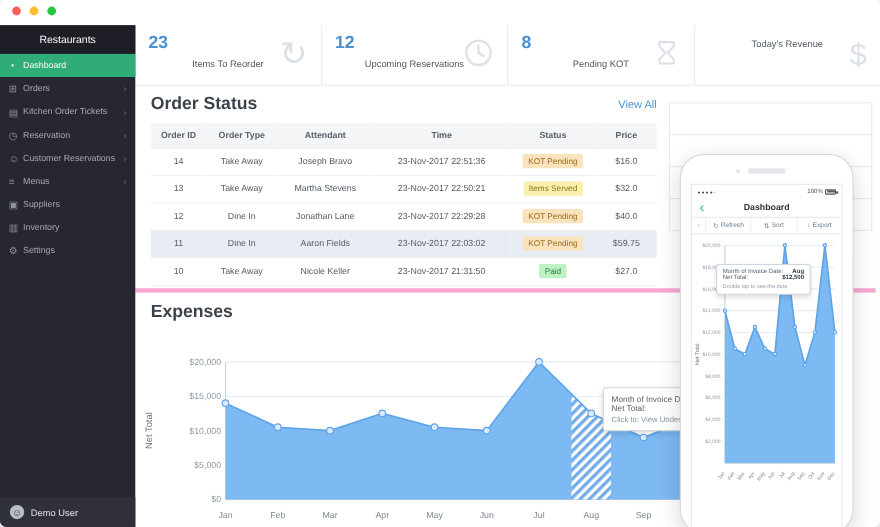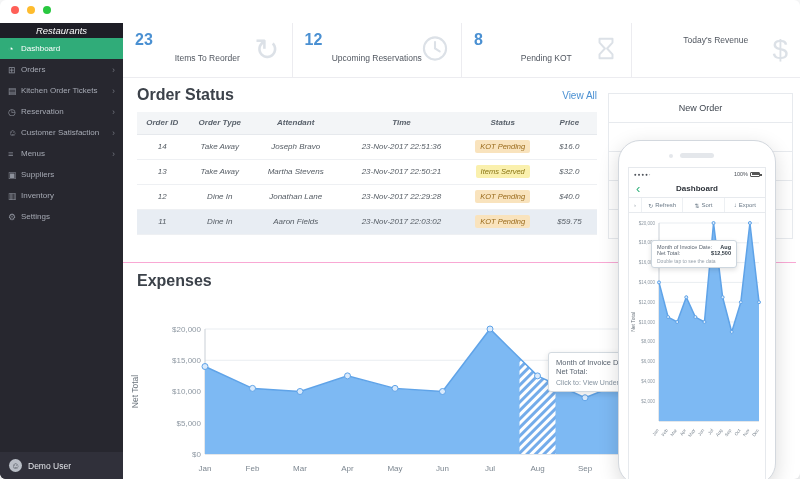--- a/index.html
+++ b/index.html
@@ -8,22 +8,22 @@
   .window { position:absolute; inset:0; background:#fff; border-radius:6px;
             box-shadow:0 6px 24px rgba(40,50,60,.28); overflow:hidden; }
 
   
   .traffic-lights { position:absolute; top:6px; left:11px; display:flex; gap:8px; z-index:30; }
   .tl { width:8px; height:8px; border-radius:50%; display:inline-block; }
   .tl.red{background:#ff5f57} .tl.yellow{background:#febc2e} .tl.green{background:#28c840}
 
   
   .sidebar { position:absolute; left:0; top:23px; bottom:0; width:123px; background:#27272f; z-index:2; }
-  .sidebar-title { height:15px; background:#1e1e26; color:#fff; font-size:9.5px;
-                   display:flex; align-items:center; justify-content:center;font-style:italic; }
+  .sidebar-title { height:26px; background:#1e1e26; color:#fff; font-size:9.5px;
+                   display:flex; align-items:center; justify-content:center; }
   .side-item { height:21px; display:flex; align-items:center; padding:0 8px; font-size:8px;
                color:#a6aab4; cursor:pointer; }
   .side-item .icn { width:13px; font-size:9px; color:#8e929c; }
   .side-item .lbl { flex:1; white-space:nowrap; overflow:hidden; }
   .side-item .chev { color:#6e727c; font-size:9px; }
   .side-item.active { background:#30ac79; color:#fff; }
   .side-item.active .icn { color:#fff; }
   .sidebar-user { position:absolute; bottom:0; left:0; right:0; height:27px; display:flex;
                   align-items:center; gap:6px; padding:0 9px; background:#30303a;
                   color:#e3e5ea; font-size:8.5px; cursor:pointer; }
@@ -39,21 +39,21 @@
   .stat-label { font-size:8.5px; color:#515760; margin-top:4px;text-align:center; }
   .stat-icon  { position:absolute; right:12px; top:50%; transform:translateY(-50%);
                 color:#dce1e7; line-height:1; }
   .stat-icon .gi { color:#dce1e7; }
 
   
   .order-status { position:absolute; left:137px; top:86px; width:460px; }
   .section-header { display:flex; justify-content:space-between; align-items:center; }
   h2.sec { font-size:16px; color:#3c424a; font-weight:700; }
   .view-all { font-size:10px; color:#4a90d2; cursor:pointer; text-decoration:none; }
-  .orders-table { width:100%; border-collapse:collapse; margin-top:8px; background:#fff;font-style:italic; }
+  .orders-table { width:100%; border-collapse:collapse; margin-top:8px; background:#fff; }
   .orders-table th { background:#f3f5f7; font-size:8px; color:#59616b; font-weight:700;
                      height:22px; border-bottom:1px solid #e6e9ed; text-align:center; }
   .orders-table td { font-size:8px; color:#555c64; height:25px; text-align:center;
                      border-bottom:1px solid #eef0f3; }
   .orders-table tr.hl td { background:#e8edf3; }
   .orders-table th:nth-child(1),.orders-table td:nth-child(1){width:11%}
   .orders-table th:nth-child(2),.orders-table td:nth-child(2){width:14%}
   .orders-table th:nth-child(3),.orders-table td:nth-child(3){width:19%}
   .orders-table th:nth-child(4),.orders-table td:nth-child(4){width:27%}
   .orders-table th:nth-child(5),.orders-table td:nth-child(5){width:17%}
@@ -61,21 +61,21 @@
   .badge { display:inline-block; font-size:7.5px; padding:2px 5px; border-radius:2px; }
 
   
   .quick-links { position:absolute; left:608px; top:86px; width:185px; }
   .ql-list { margin-top:7px; border:1px solid #e7eaee; border-bottom:none; background:#fff; }
   .ql-item { height:29px; border-bottom:1px solid #e7eaee; display:flex; align-items:center;
              justify-content:center; font-size:9px; color:#3f4650; cursor:pointer; }
 
   
   .expenses { position:absolute; left:123px; top:262px; right:4px;
-              border-top:1px solid #f9a8d4; padding:9px 0 0 14px; }
+              border-top:4px solid #f9a8d4; padding:9px 0 0 14px; }
   #expenses-chart { position:absolute; left:120px; top:316px; }
   #expenses-chart text, #phone-chart text { font-family:"Liberation Sans",sans-serif; }
 
   
   .tt-row { display:flex; justify-content:space-between; gap:4px; color:#5a6470; }
   .tt-v { font-weight:700; color:#2f3942; }
   .main-tooltip { position:absolute; left:548px; top:352px; width:112px; background:#fff;
                   border:1px solid #d3dae0; border-radius:3px; box-shadow:0 2px 6px rgba(0,0,0,.12);
                   padding:5px 7px; z-index:5; font-size:7.5px; }
   .main-tooltip .tt-hint { color:#8593a0; font-size:7px; margin-top:3px; white-space:nowrap; }
@@ -141,21 +141,21 @@
             <span class="lbl">Kitchen Order Tickets</span>
             <span class="chev">›</span>
           </div>
           <div class="side-item">
             <span class="icn">◷</span>
             <span class="lbl">Reservation</span>
             <span class="chev">›</span>
           </div>
           <div class="side-item">
             <span class="icn">☺</span>
-            <span class="lbl">Customer Satisfaction</span>
+            <span class="lbl">Customer Reservations</span>
             <span class="chev">›</span>
           </div>
           <div class="side-item">
             <span class="icn">≡</span>
             <span class="lbl">Menus</span>
             <span class="chev">›</span>
           </div>
           <div class="side-item">
             <span class="icn">▣</span>
             <span class="lbl">Suppliers</span>
@@ -244,27 +244,34 @@
               <td>$40.0</td>
             </tr>
             <tr class="hl">
               <td>11</td>
               <td>Dine In</td>
               <td>Aaron Fields</td>
               <td>23-Nov-2017 22:03:02</td>
               <td><span class="badge" style="background: rgb(249, 227, 189); color: rgb(154, 107, 28);">KOT Pending</span></td>
               <td>$59.75</td>
             </tr>
+            <tr>
+              <td>10</td>
+              <td>Take Away</td>
+              <td>Nicole Keller</td>
+              <td>23-Nov-2017 21:31:50</td>
+              <td><span class="badge" style="background: rgb(189, 242, 197); color: rgb(46, 125, 62);">Paid</span></td>
+              <td>$27.0</td>
+            </tr>
           </tbody>
       </table>
     </section>
 
     <section class="quick-links">
       <div class="ql-list" id="ql-list">
-          <div class="ql-item">New Order</div>
           <div class="ql-item"></div>
           <div class="ql-item"></div>
           <div class="ql-item"></div>
           <div class="ql-item"></div>
         </div>
     </section>
 
     <section class="expenses">
       <h2 class="sec">Expenses</h2>
     </section>

